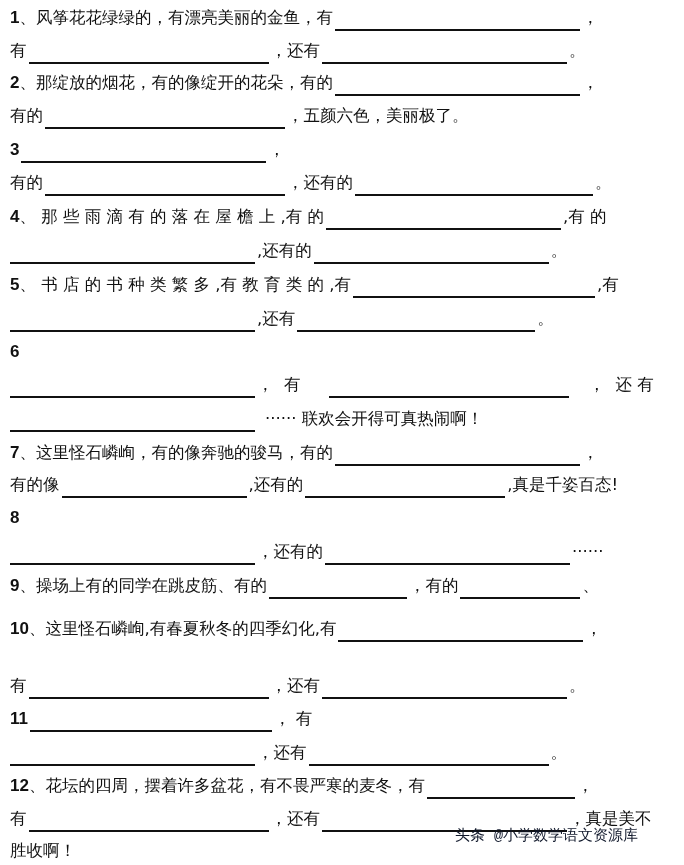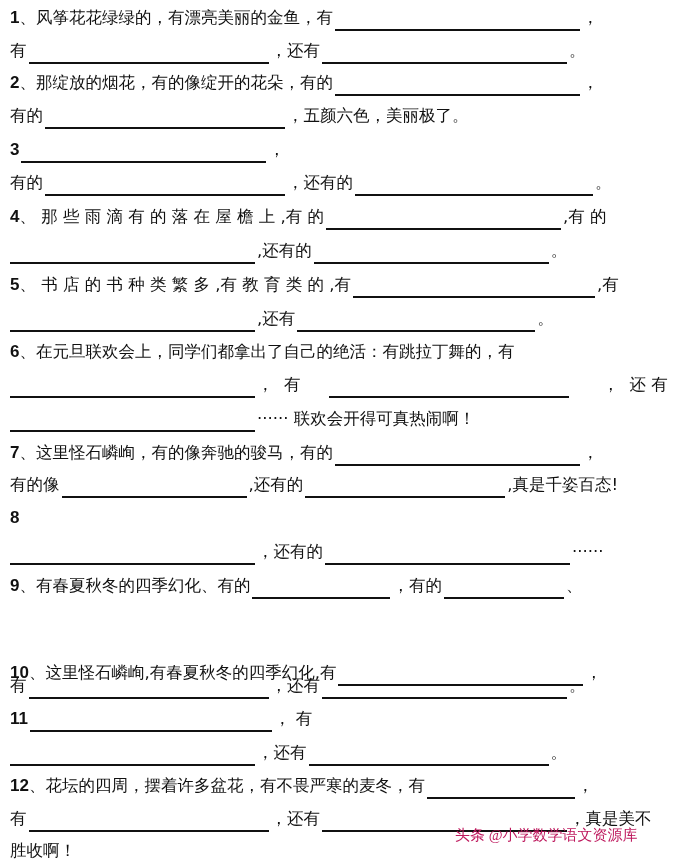--- a/index.html
+++ b/index.html
@@ -14,22 +14,22 @@
     font-size: 16.5px; line-height: 26px; white-space: nowrap;
     display: flex; align-items: flex-end;
   }
   .num { font-weight: bold; font-family: "Liberation Sans", sans-serif; font-size: 17px; }
   .blank {
     display: inline-block; border-bottom: 2px solid #111; height: 20px;
     margin: 0 2px; vertical-align: bottom;
   }
   .seg { display: inline-block; }
   .watermark {
-    position: absolute; left: 455px; top: 826px; font-size: 15px; color: #be185d;
-    font-family: Liberation Serif, serif; white-space: nowrap;
+    position: absolute; left: 455px; top: 826px; font-size: 15px; color: #0f172a;
+    font-family: Liberation Mono, monospace; white-space: nowrap;
   }
 </style>
 </head>
 <body>
 
 <div class="page">
 
   <div class="line" style="top:5px">
     <span class="num">1</span>
     <span class="seg">、风筝花花绿绿的，有漂亮美丽的金鱼，有</span>
@@ -90,31 +90,30 @@
   </div>
   <div class="line" style="top:306px">
     <span class="blank" style="width:245px;margin-left:0"></span>
     <span class="seg">,还有</span>
     <span class="blank" style="width:238px"></span>
     <span class="seg">。</span>
   </div>
 
   <div class="line" style="top:339px">
     <span class="num">6</span>
-    <span class="seg">、在元旦联欢会上，同学们都拿出了自己的绝活：有跳拉丁舞的，有</span>
   </div>
   <div class="line" style="top:372px">
     <span class="blank" style="width:245px;margin-left:0"></span>
     <span class="seg" style="white-space:pre">，  有</span>
     <span class="blank" style="width:240px;margin-left:28px"></span>
-    <span class="seg" style="white-space:pre;margin-left:32px">，  还 有</span>
+    <span class="seg" style="white-space:pre;margin-left:18px">，  还 有</span>
   </div>
   <div class="line" style="top:406px">
     <span class="blank" style="width:245px;margin-left:0"></span>
-    <span class="seg" style="">······ 联欢会开得可真热闹啊！</span>
+    <span class="seg" style="margin-left:8px">······ 联欢会开得可真热闹啊！</span>
   </div>
 
   <div class="line" style="top:440px">
     <span class="num">7</span>
     <span class="seg">、这里怪石嶙峋，有的像奔驰的骏马，有的</span>
     <span class="blank" style="width:245px"></span>
     <span class="seg">，</span>
   </div>
   <div class="line" style="top:472px">
     <span class="seg">有的像</span>
@@ -129,28 +128,28 @@
   </div>
   <div class="line" style="top:539px">
     <span class="blank" style="width:245px;margin-left:0"></span>
     <span class="seg">，还有的</span>
     <span class="blank" style="width:245px"></span>
     <span class="seg">······</span>
   </div>
 
   <div class="line" style="top:573px">
     <span class="num">9</span>
-    <span class="seg">、有春夏秋冬的四季幻化、有的</span>
+    <span class="seg">、操场上有的同学在跳皮筋、有的</span>
     <span class="blank" style="width:138px"></span>
     <span class="seg">，有的</span>
     <span class="blank" style="width:120px"></span>
     <span class="seg">、</span>
   </div>
 
-  <div class="line" style="top:660px">
+  <div class="line" style="top:616px">
     <span class="num">10</span>
     <span class="seg">、这里怪石嶙峋,有春夏秋冬的四季幻化,有</span>
     <span class="blank" style="width:245px"></span>
     <span class="seg">，</span>
   </div>
   <div class="line" style="top:673px">
     <span class="seg">有</span>
     <span class="blank" style="width:240px"></span>
     <span class="seg">，还有</span>
     <span class="blank" style="width:245px"></span>

